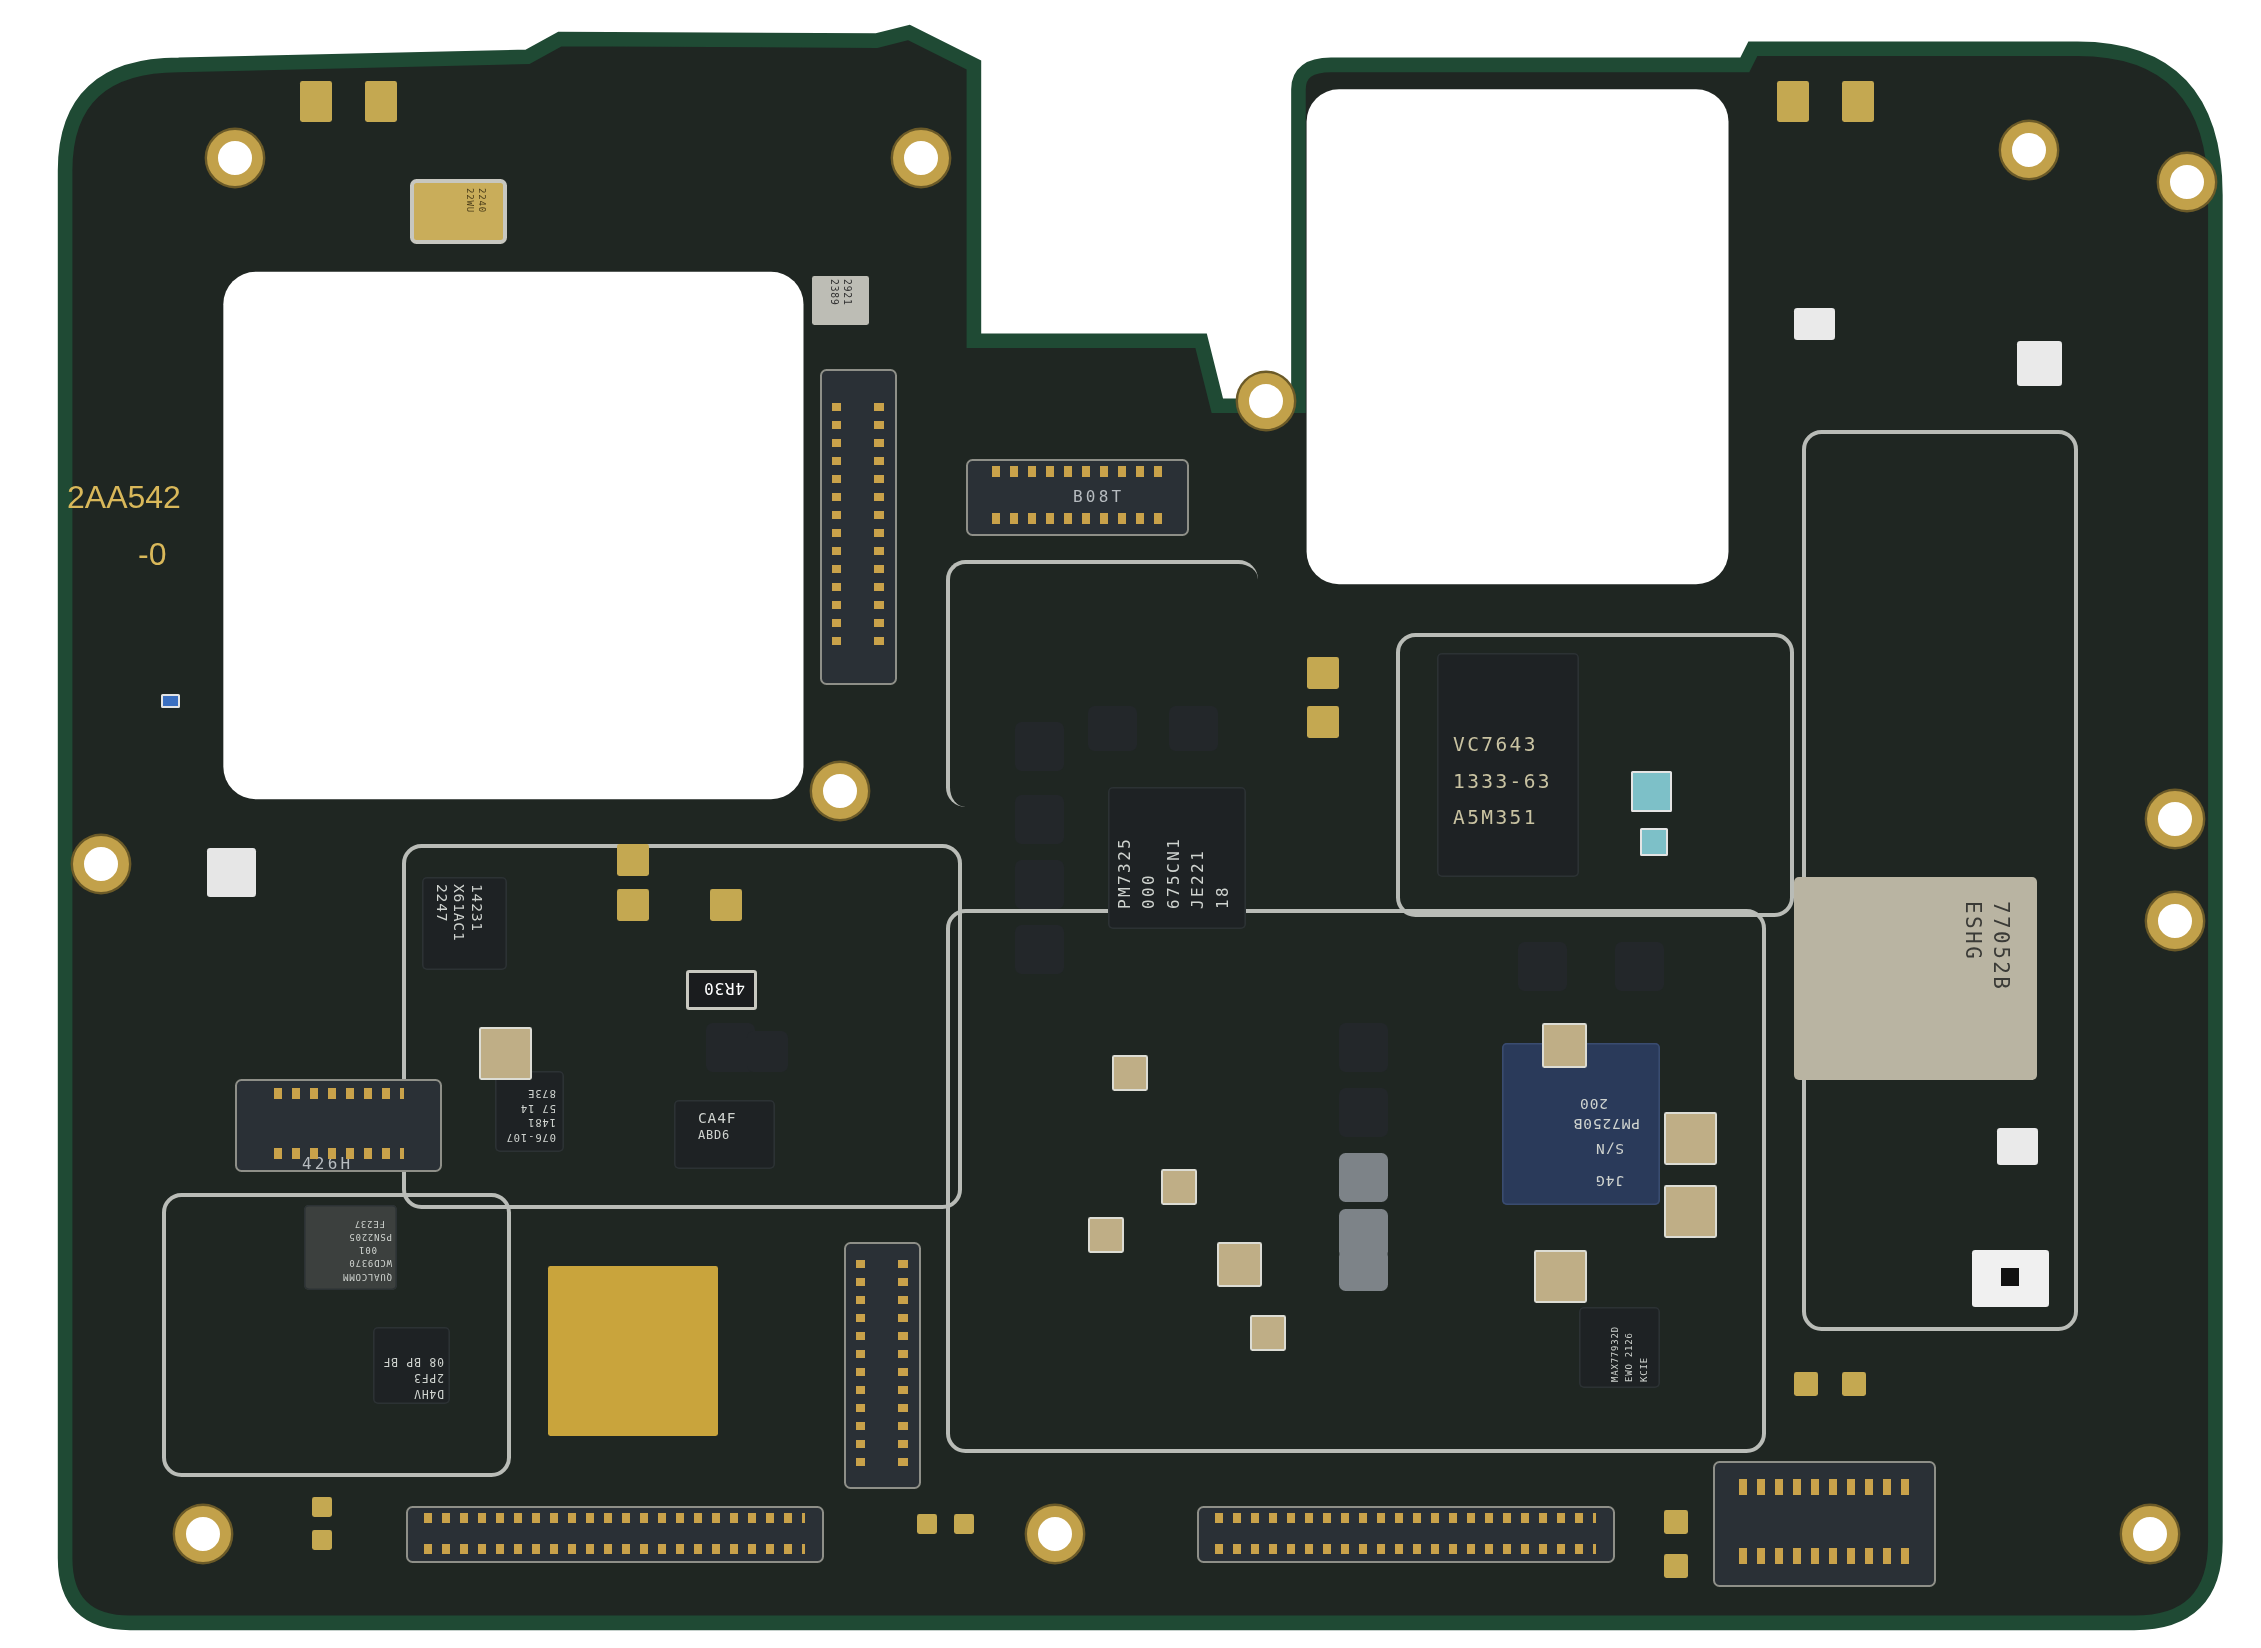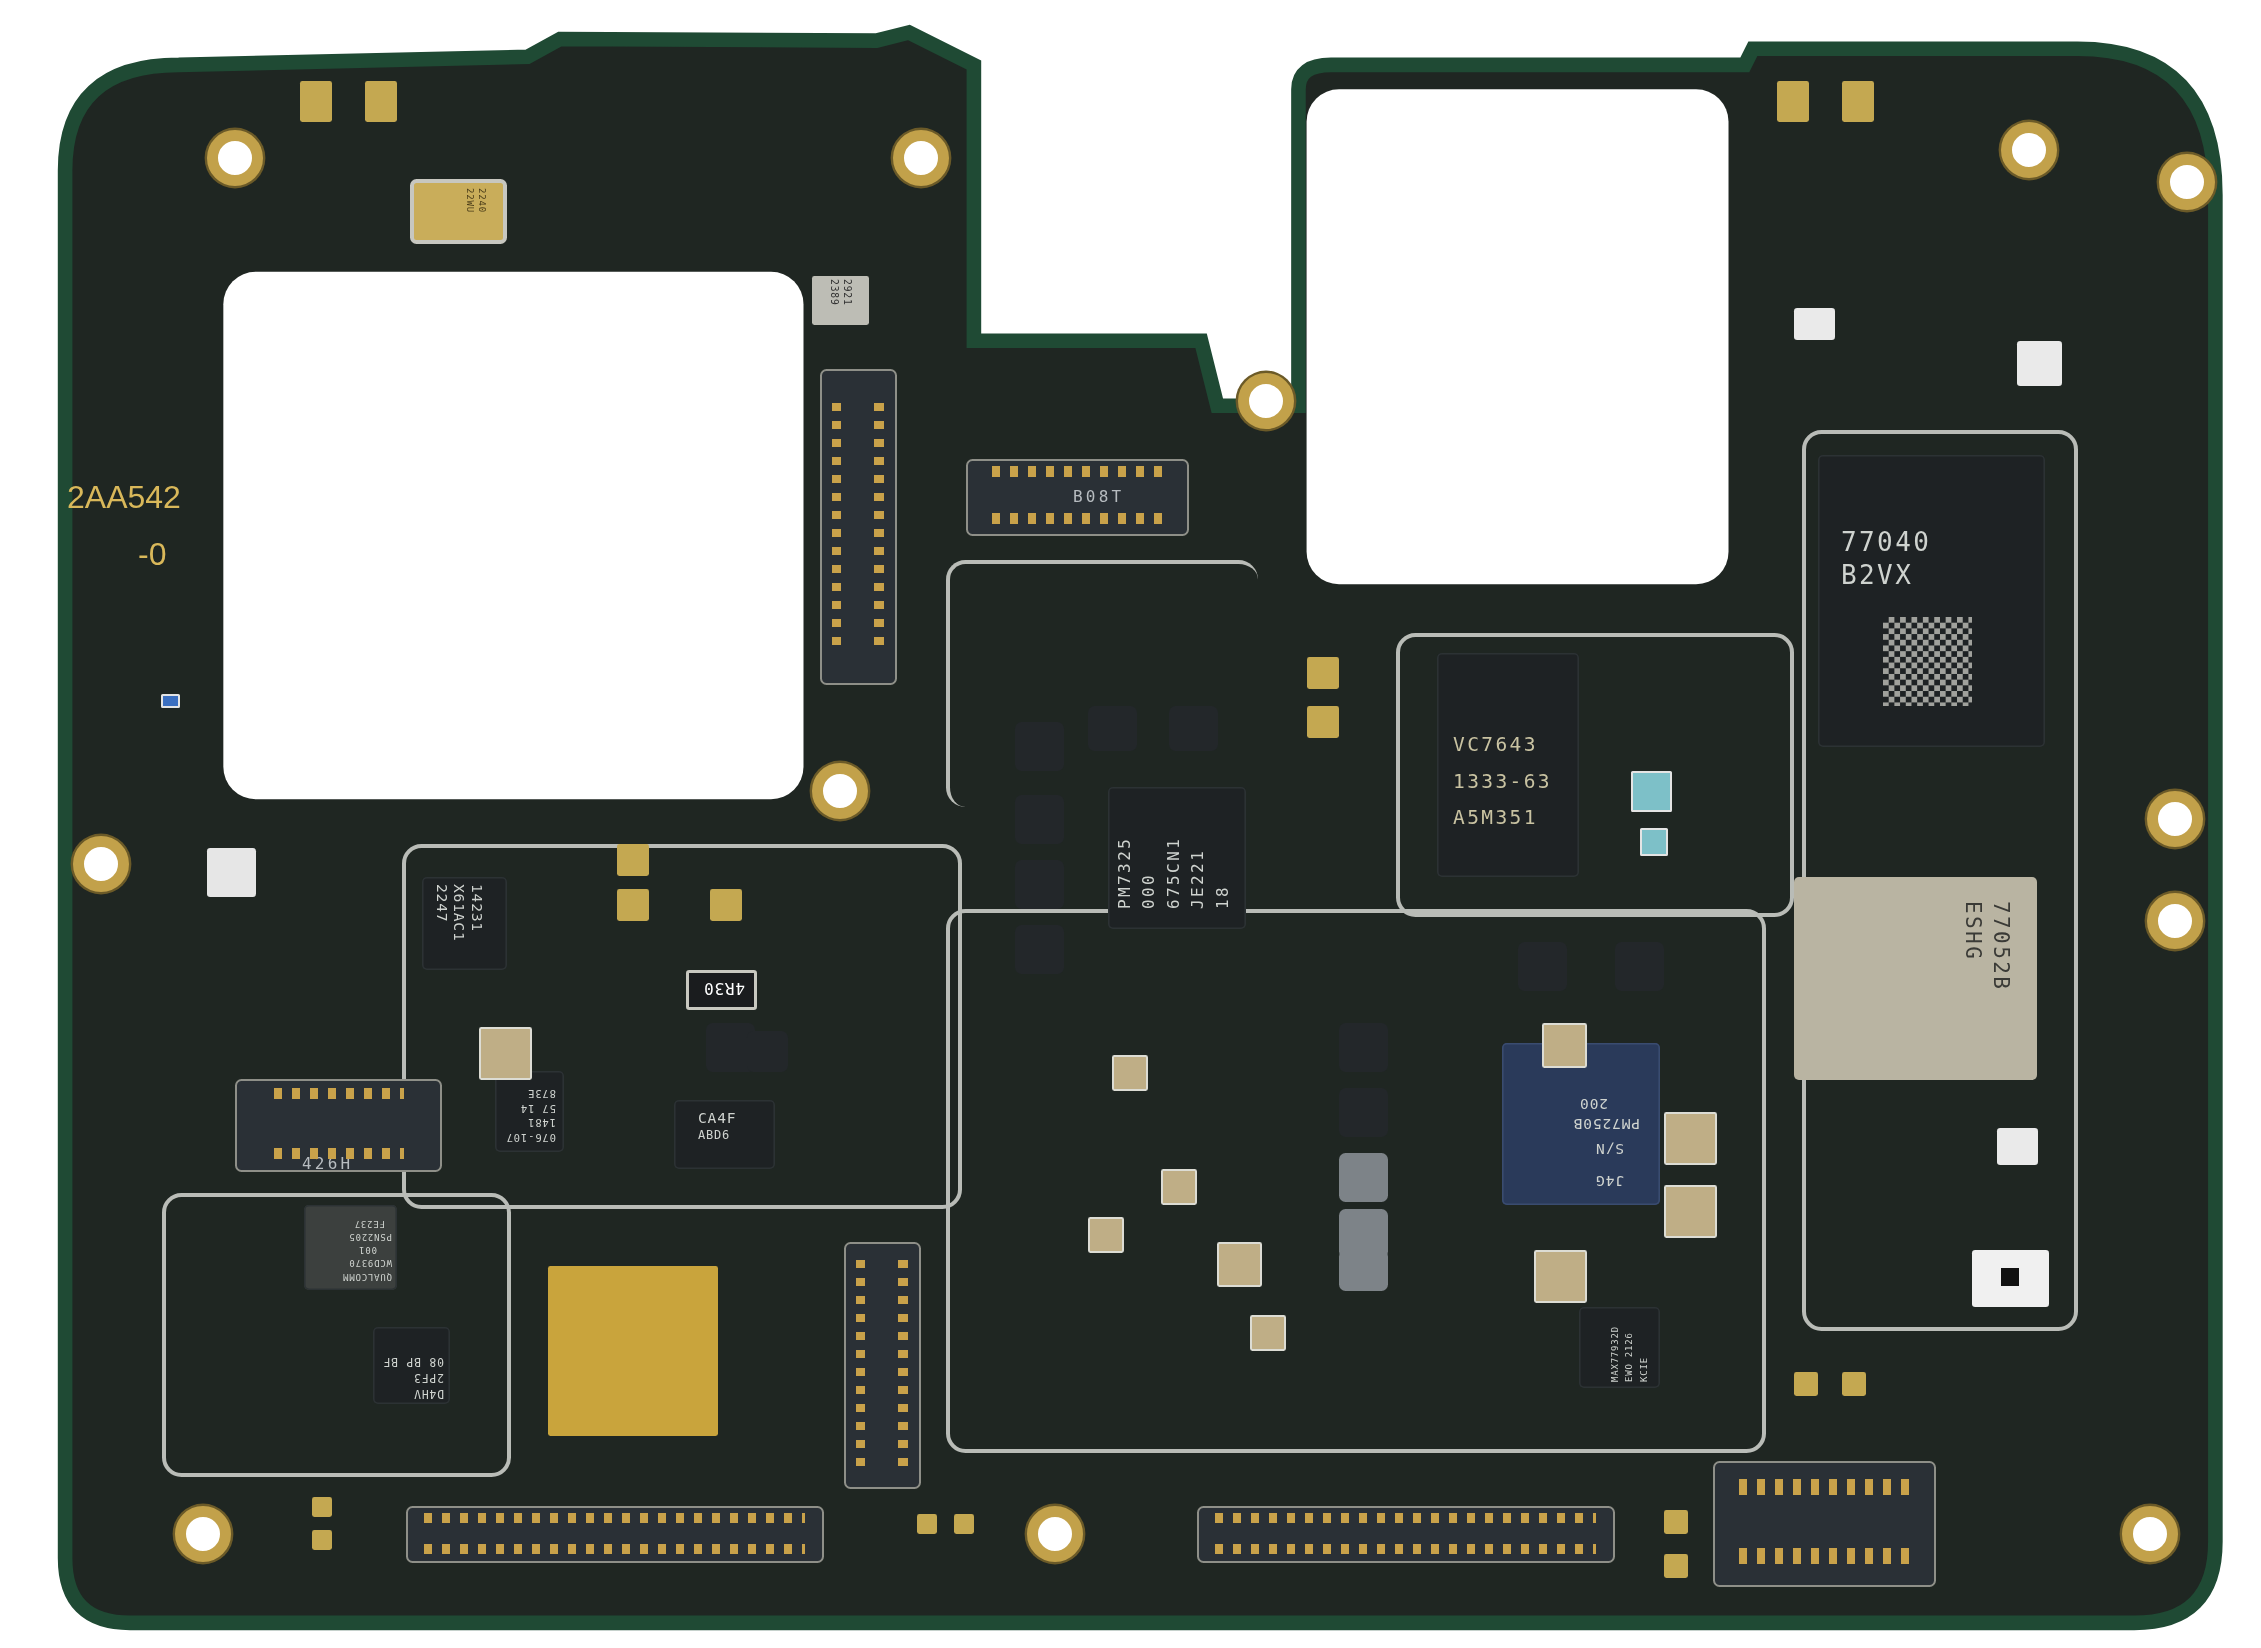--- a/index.html
+++ b/index.html
@@ -87,25 +87,20 @@
     <div class="pins" style="left:16px;top:4.9px;width:381px;height:9.7px;"></div>
     <div class="pins" style="left:16px;top:36px;width:381px;height:9.7px;"></div>
   </div>
   <div class="conn" style="left:1713px;top:1461px;width:219px;height:122px;">
     <div class="pins" style="left:24px;top:16px;width:170px;height:16px;"></div>
     <div class="pins" style="left:24px;top:85px;width:170px;height:16px;"></div>
   </div>
 
   <div class="pad" style="left:548px;top:1266px;width:170px;height:170px;background:#c9a43c;"></div>
 
-  <div class="ic" style="left:1818px;top:455px;width:227px;height:292px;">
-    <div class="ic-text" style="left:23px;top:73px;font-size:26px;">77040</div>
-    <div class="ic-text" style="left:23px;top:106px;font-size:26px;">B2VX</div>
-    <div class="abs" style="left:65px;top:162px;width:89px;height:89px;background:repeating-conic-gradient(#d8d8d0 0 25%,#1e2224 0 50%) 0 0/11.4px 11.4px;opacity:.7"></div>
-  </div>
 
   <div class="ic" style="left:1437px;top:653px;width:142px;height:224px;">
     <div class="ic-text" style="left:16px;top:81px;font-size:19.5px;color:#c9c3a2">VC7643</div>
     <div class="ic-text" style="left:16px;top:118px;font-size:19.5px;color:#c9c3a2">1333-63</div>
     <div class="ic-text" style="left:16px;top:154px;font-size:19.5px;color:#c9c3a2">A5M351</div>
   </div>
 
   <div class="ic" style="left:1108px;top:787px;width:138px;height:142px;">
     <div class="ic-text" style="left:8px;top:122px;font-size:16px;transform:rotate(-90deg);transform-origin:0 0;">PM7325</div>
     <div class="ic-text" style="left:32px;top:122px;font-size:16px;transform:rotate(-90deg);transform-origin:0 0;">000</div>

